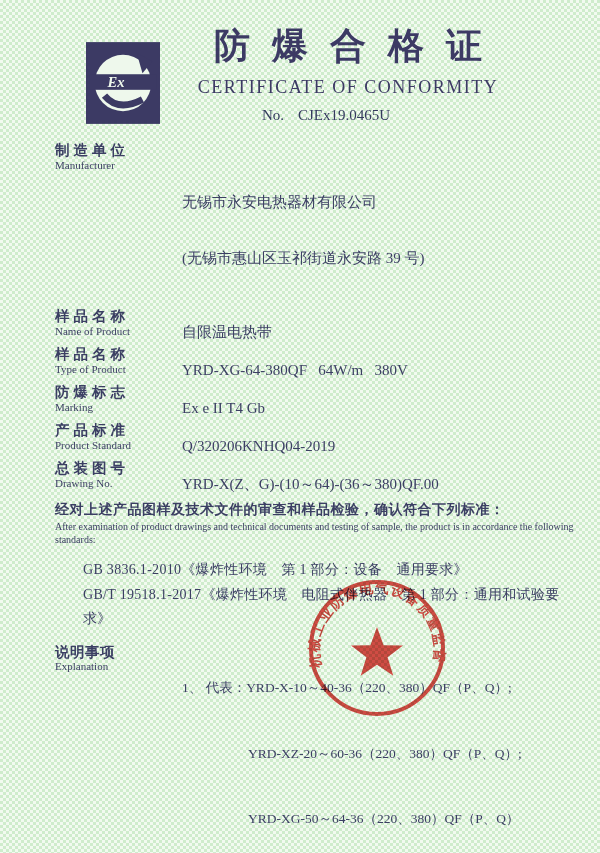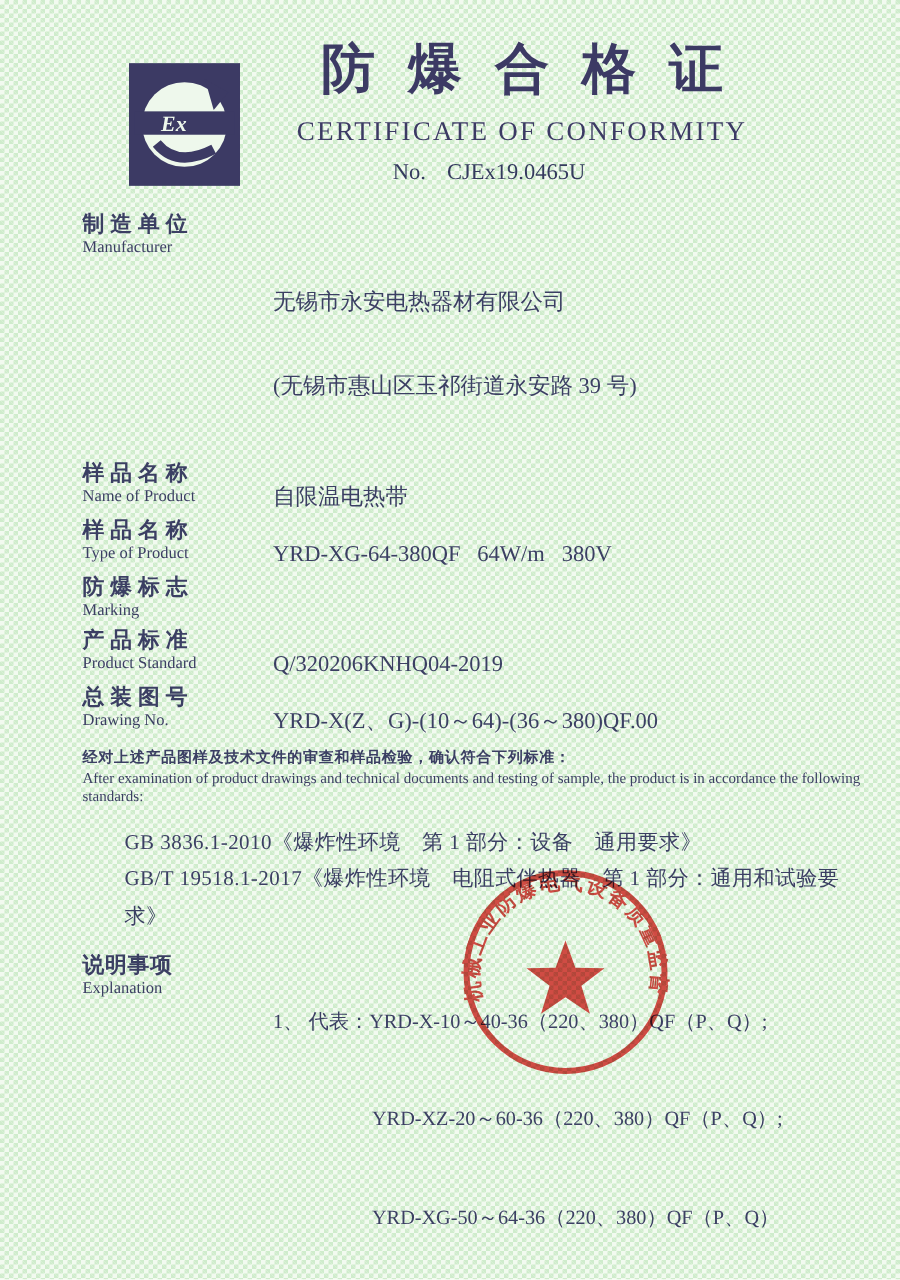--- a/index.html
+++ b/index.html
@@ -27,21 +27,21 @@
   .fields { margin-top:8px; padding:0 30px 0 55px; }
   .row { display:flex; margin-bottom:5px; }
   .row-label { width:127px; flex:none; }
   .label-cn { font-size:14.5px; font-weight:bold; letter-spacing:4px; line-height:1.15; }
   .label-cn.tight { letter-spacing:0.5px; }
   .label-en { font-size:11px; line-height:1.2; }
   .row-value { flex:1; font-size:15px; padding-top:15px; white-space:pre-wrap; line-height:1.2; }
   .row-value .sub { font-size:15px; margin-top:2px; }
   
   .standards { padding:0 30px 0 55px; margin-top:8px; }
-  .std-intro-cn { font-size:10px; font-weight:bold; letter-spacing:0.5px; }
+  .std-intro-cn { font-size:14px; font-weight:bold; letter-spacing:0.5px; }
   .std-intro-en { font-size:10px; line-height:1.25; margin-top:2px; width:541px; }
   .std-items { margin:12px 0 0 28px; }
   .std-item { font-size:14px; font-weight:500; line-height:1.75; letter-spacing:0.3px; }
   
   .explanation { display:flex; padding:0 30px 0 55px; margin-top:12px; }
   .exp-lines { flex:1; font-size:13.5px; line-height:1.32; white-space:pre-wrap; }
   .exp-line.ind1 { padding-left:66px;margin-top:12px; }
   .exp-line.ind2 { padding-left:94px; }
   .stamp { position:absolute; left:306px; top:577px; width:142px; height:142px; mix-blend-mode:multiply; opacity:0.88; }
 </style>
@@ -91,20 +91,21 @@
         <div class="label-cn">样品名称</div>
         <div class="label-en">Type of Product</div>
       </div>
       <div class="row-value">YRD-XG-64-380QF   64W/m   380V</div>
     </div>
     <div class="row">
       <div class="row-label">
         <div class="label-cn">防爆标志</div>
         <div class="label-en">Marking</div>
       </div>
+      <div class="row-value">Ex e II T4 Gb</div>
     </div>
     <div class="row">
       <div class="row-label">
         <div class="label-cn">产品标准</div>
         <div class="label-en">Product Standard</div>
       </div>
       <div class="row-value">Q/320206KNHQ04-2019</div>
     </div>
     <div class="row">
       <div class="row-label">

